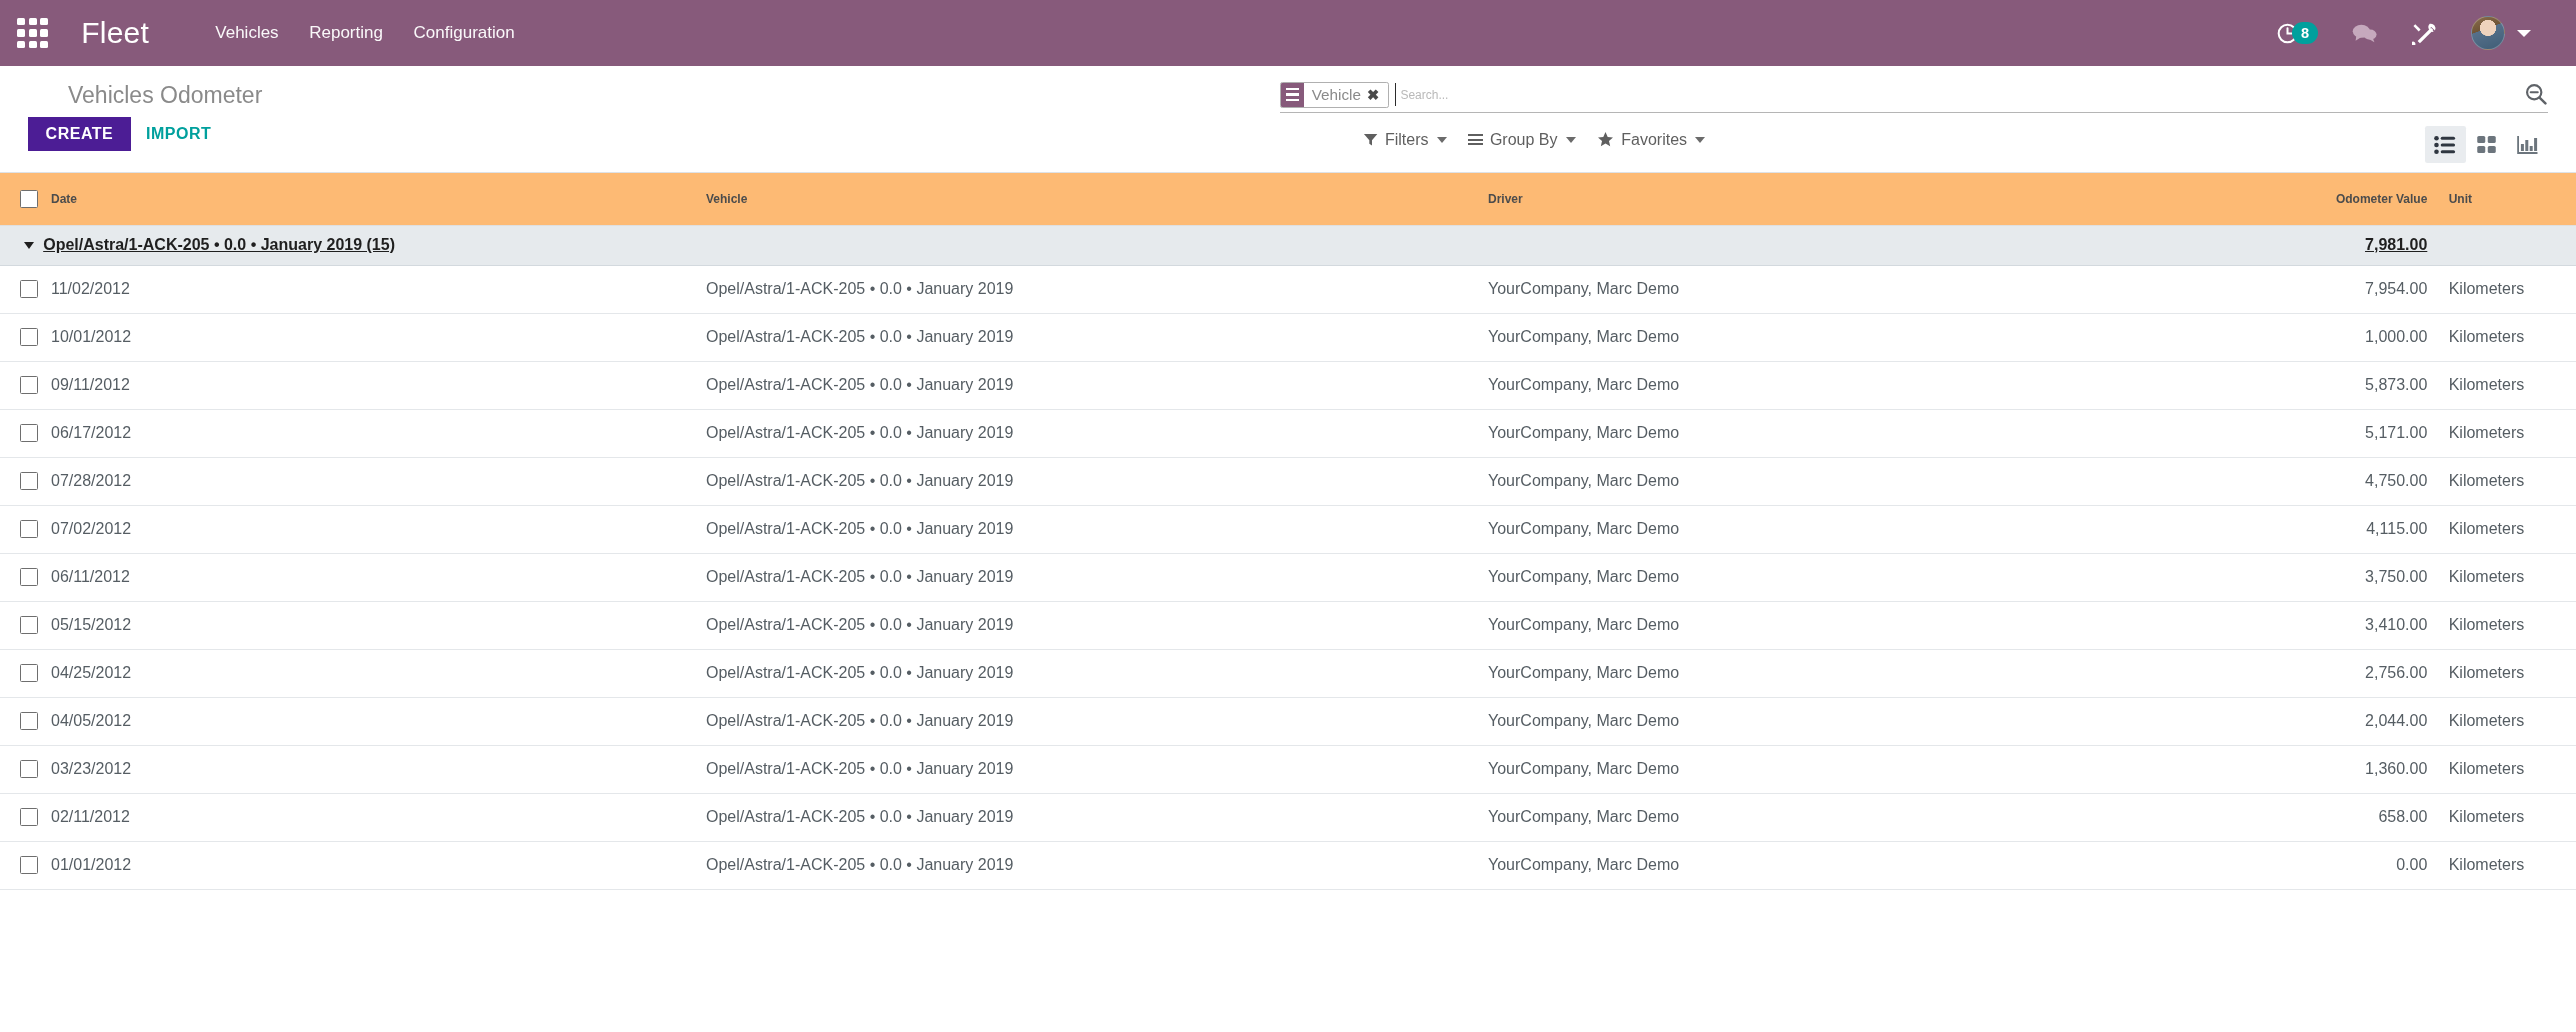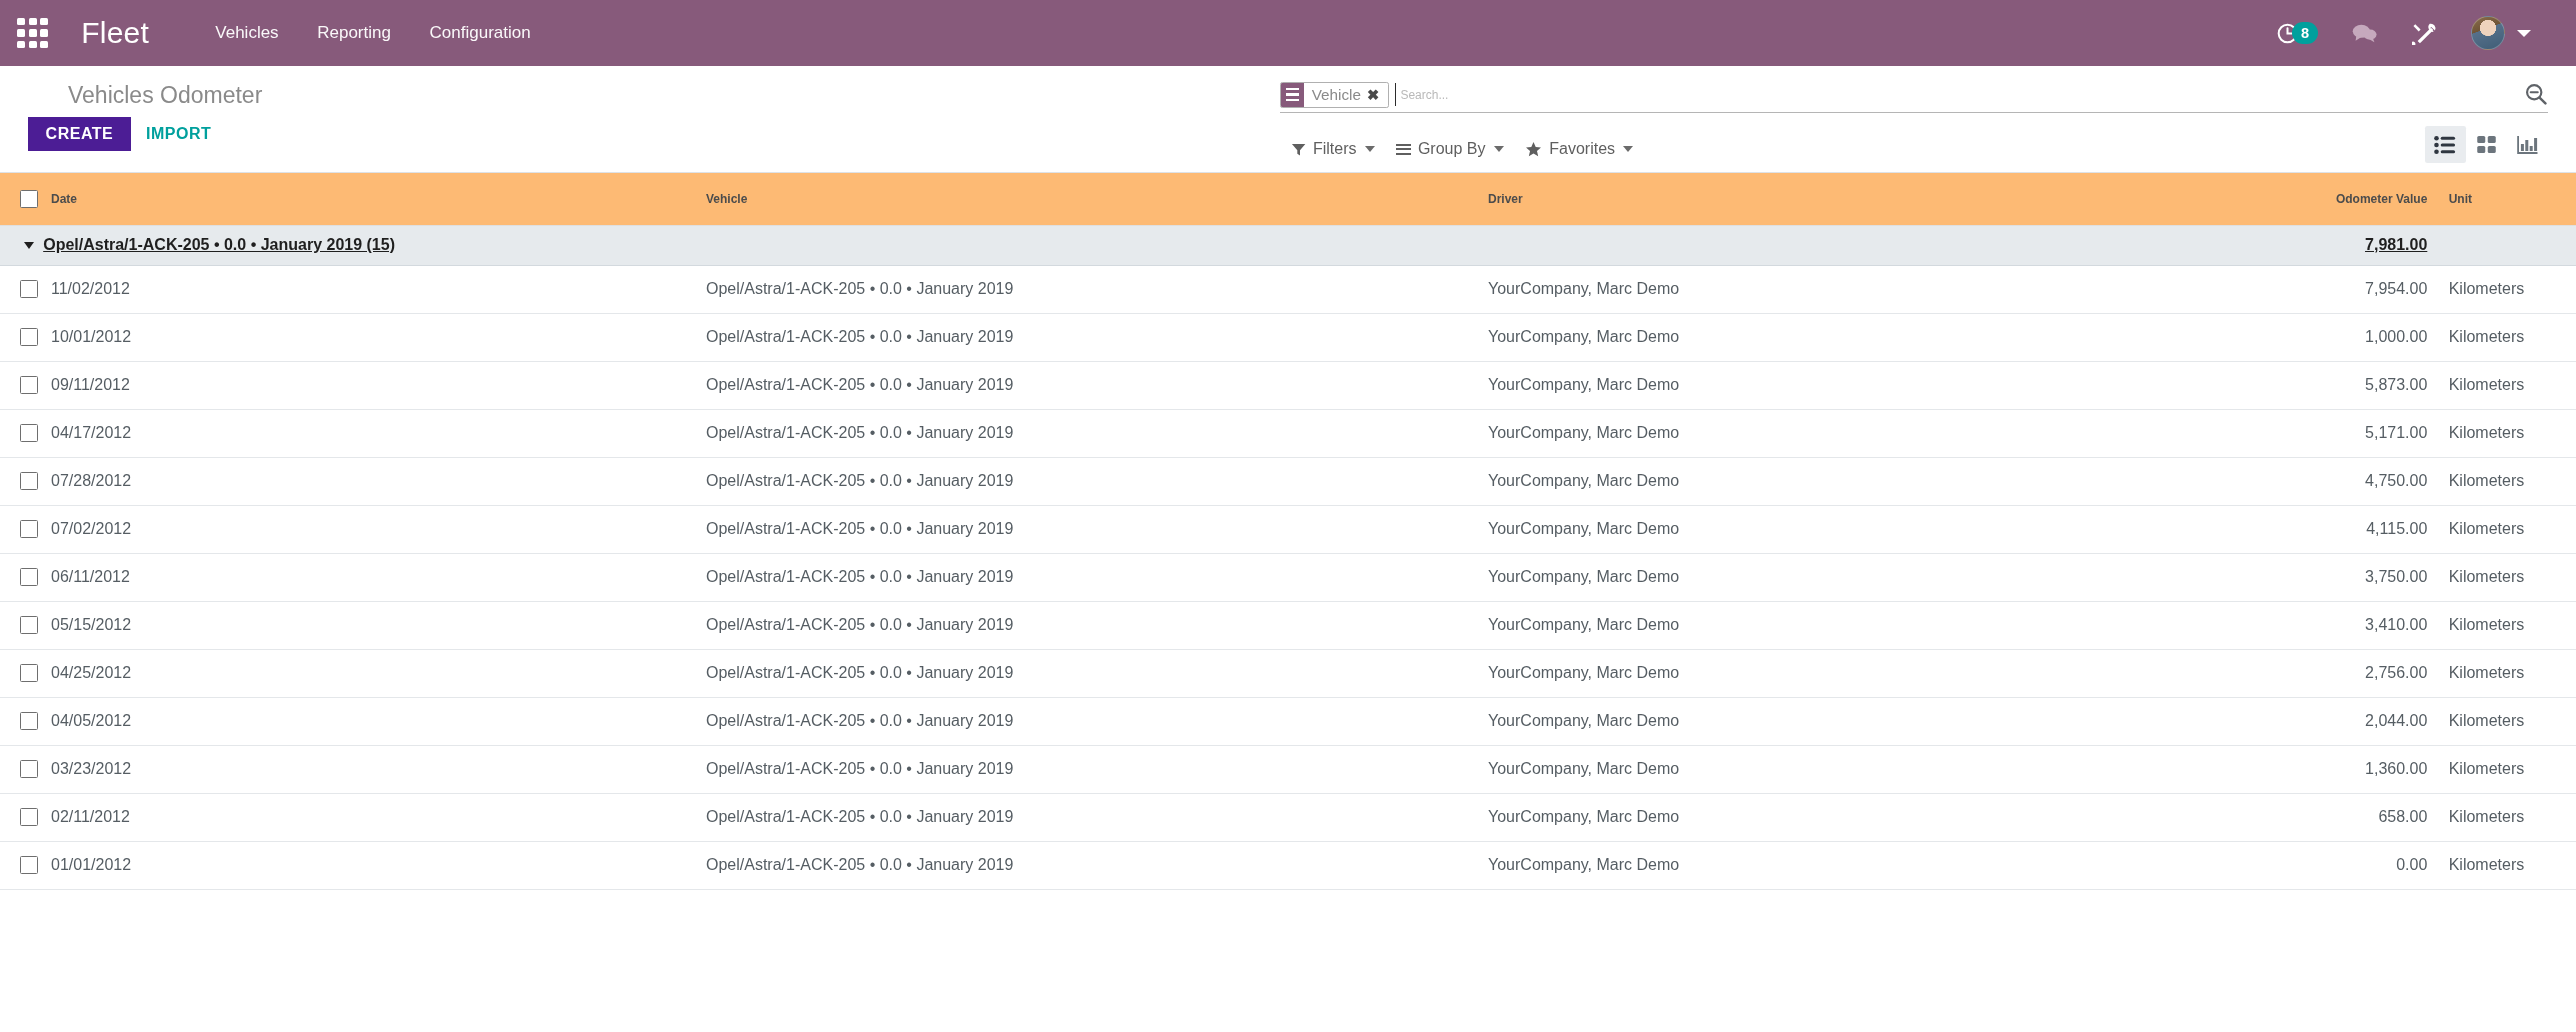--- a/index.html
+++ b/index.html
@@ -34,21 +34,21 @@
     background: #ffffff; border-radius: 1.5px;
   }
   .brand {
     color: #ffffff;
     font-size: 30px;
     font-weight: 400;
     margin-left: 31px;
     letter-spacing: 0.2px;
     cursor: pointer;
   }
-  .nav-menu { display: flex; align-items: center; margin-left: 51px; gap: 8px; }
+  .nav-menu { display: flex; align-items: center; margin-left: 51px; gap: 0; }
   .nav-menu a {
     color: #ffffff;
     font-size: 17px;
     text-decoration: none;
     padding: 7.7px 15.3px;
     opacity: .96;
     cursor: pointer;
     white-space: nowrap;
   }
   .nav-right {
@@ -191,22 +191,22 @@
     height: 23px;
   }
   .search-input::placeholder { color: #b9b9b9; }
   .search-mag {
     margin-left: 7.7px; cursor: pointer;
     display: flex; align-items: center;
   }
 
   .cp-tools {
     position: absolute;
-    left: 1280px; right: 28px; top: 60px;
-    display: flex; align-items: flex-end;
+    left: 1352px; right: 28px; top: 60px;
+    display: flex; align-items: flex-start;
   }
   .dropdown-btn {
     display: flex; align-items: center;
     color: #5f5f5f;
     font-size: 16px;
     background: none; border: none;
     padding: 4.6px 10.7px;
     cursor: pointer;
     font-family: inherit;
     white-space: nowrap;
@@ -505,21 +505,21 @@
         <tr class="data-row">
           <td class="c-check"><span class="chk"></span></td>
           <td>09/11/2012</td>
           <td>Opel/Astra/1-ACK-205 • 0.0 • January 2019</td>
           <td>YourCompany, Marc Demo</td>
           <td class="c-odo">5,873.00</td>
           <td class="c-unit">Kilometers</td>
         </tr>
         <tr class="data-row">
           <td class="c-check"><span class="chk"></span></td>
-          <td>04/17/2012</td>
+          <td>06/17/2012</td>
           <td>Opel/Astra/1-ACK-205 • 0.0 • January 2019</td>
           <td>YourCompany, Marc Demo</td>
           <td class="c-odo">5,171.00</td>
           <td class="c-unit">Kilometers</td>
         </tr>
         <tr class="data-row">
           <td class="c-check"><span class="chk"></span></td>
           <td>07/28/2012</td>
           <td>Opel/Astra/1-ACK-205 • 0.0 • January 2019</td>
           <td>YourCompany, Marc Demo</td>

